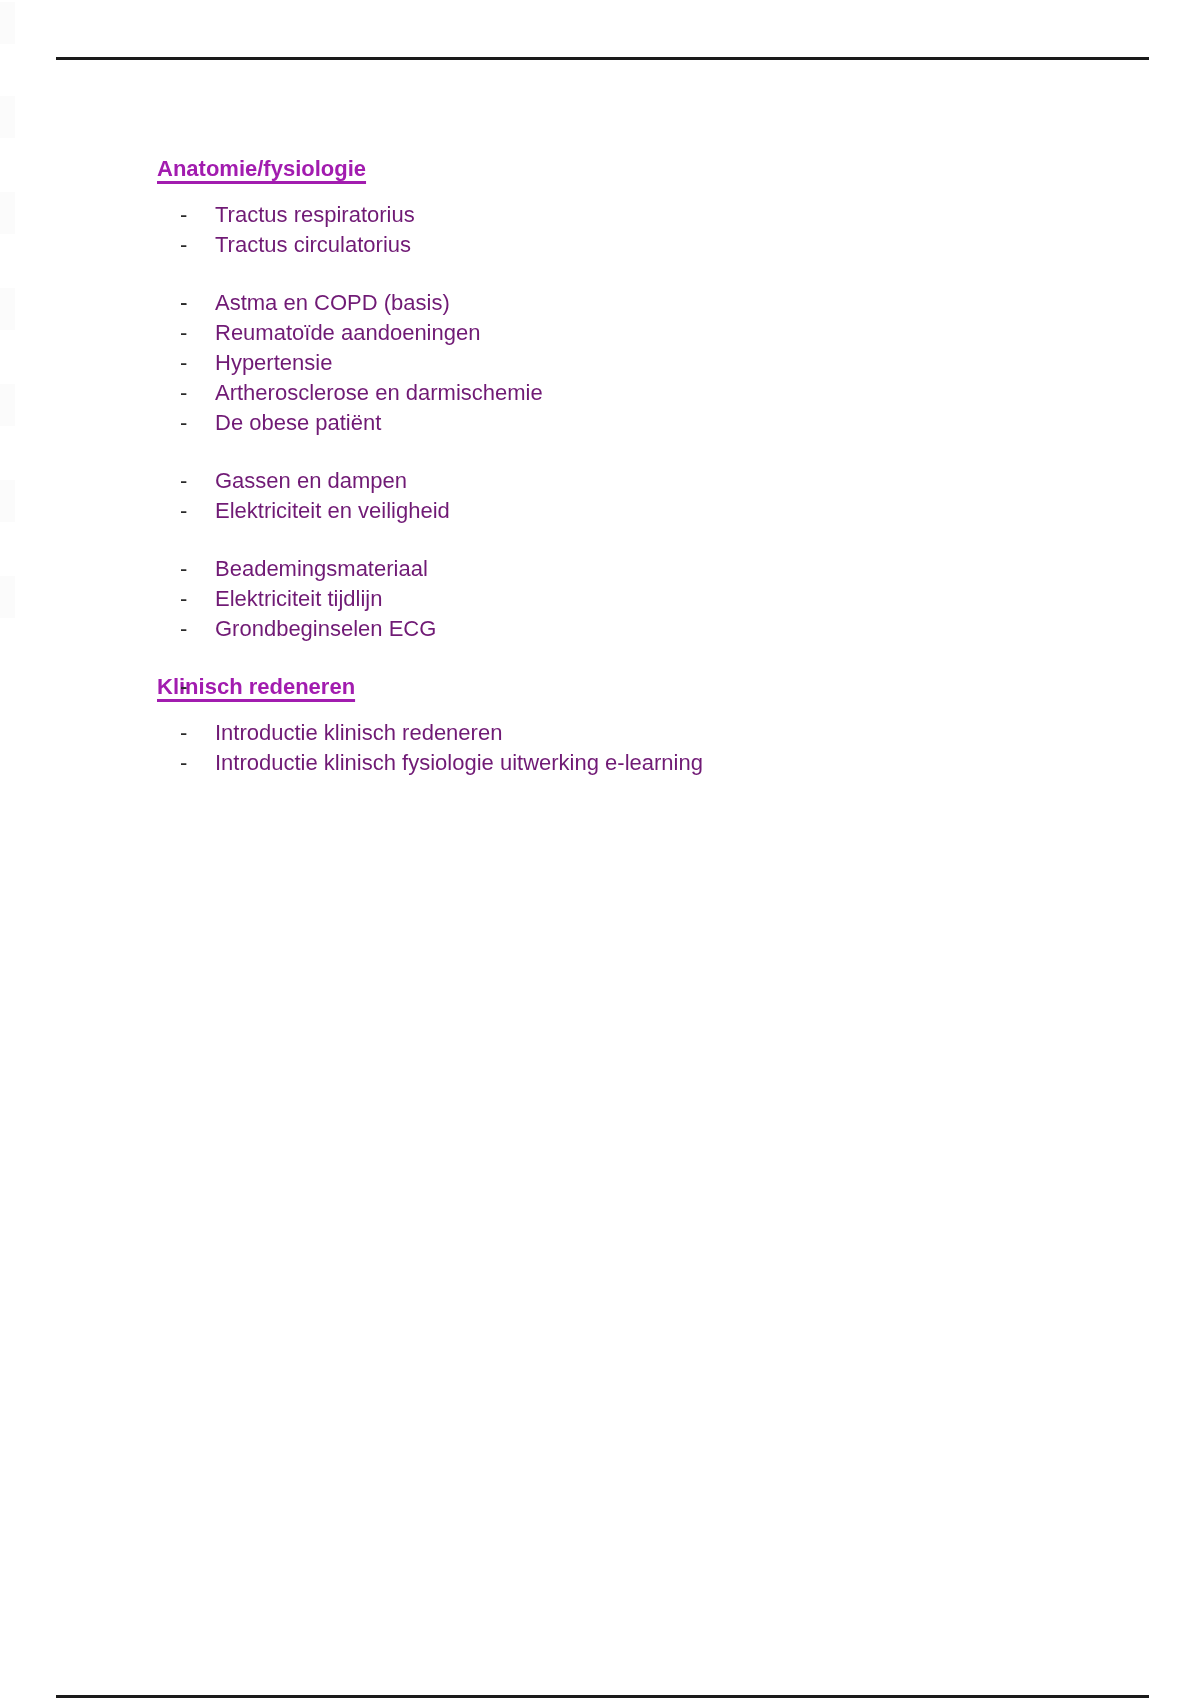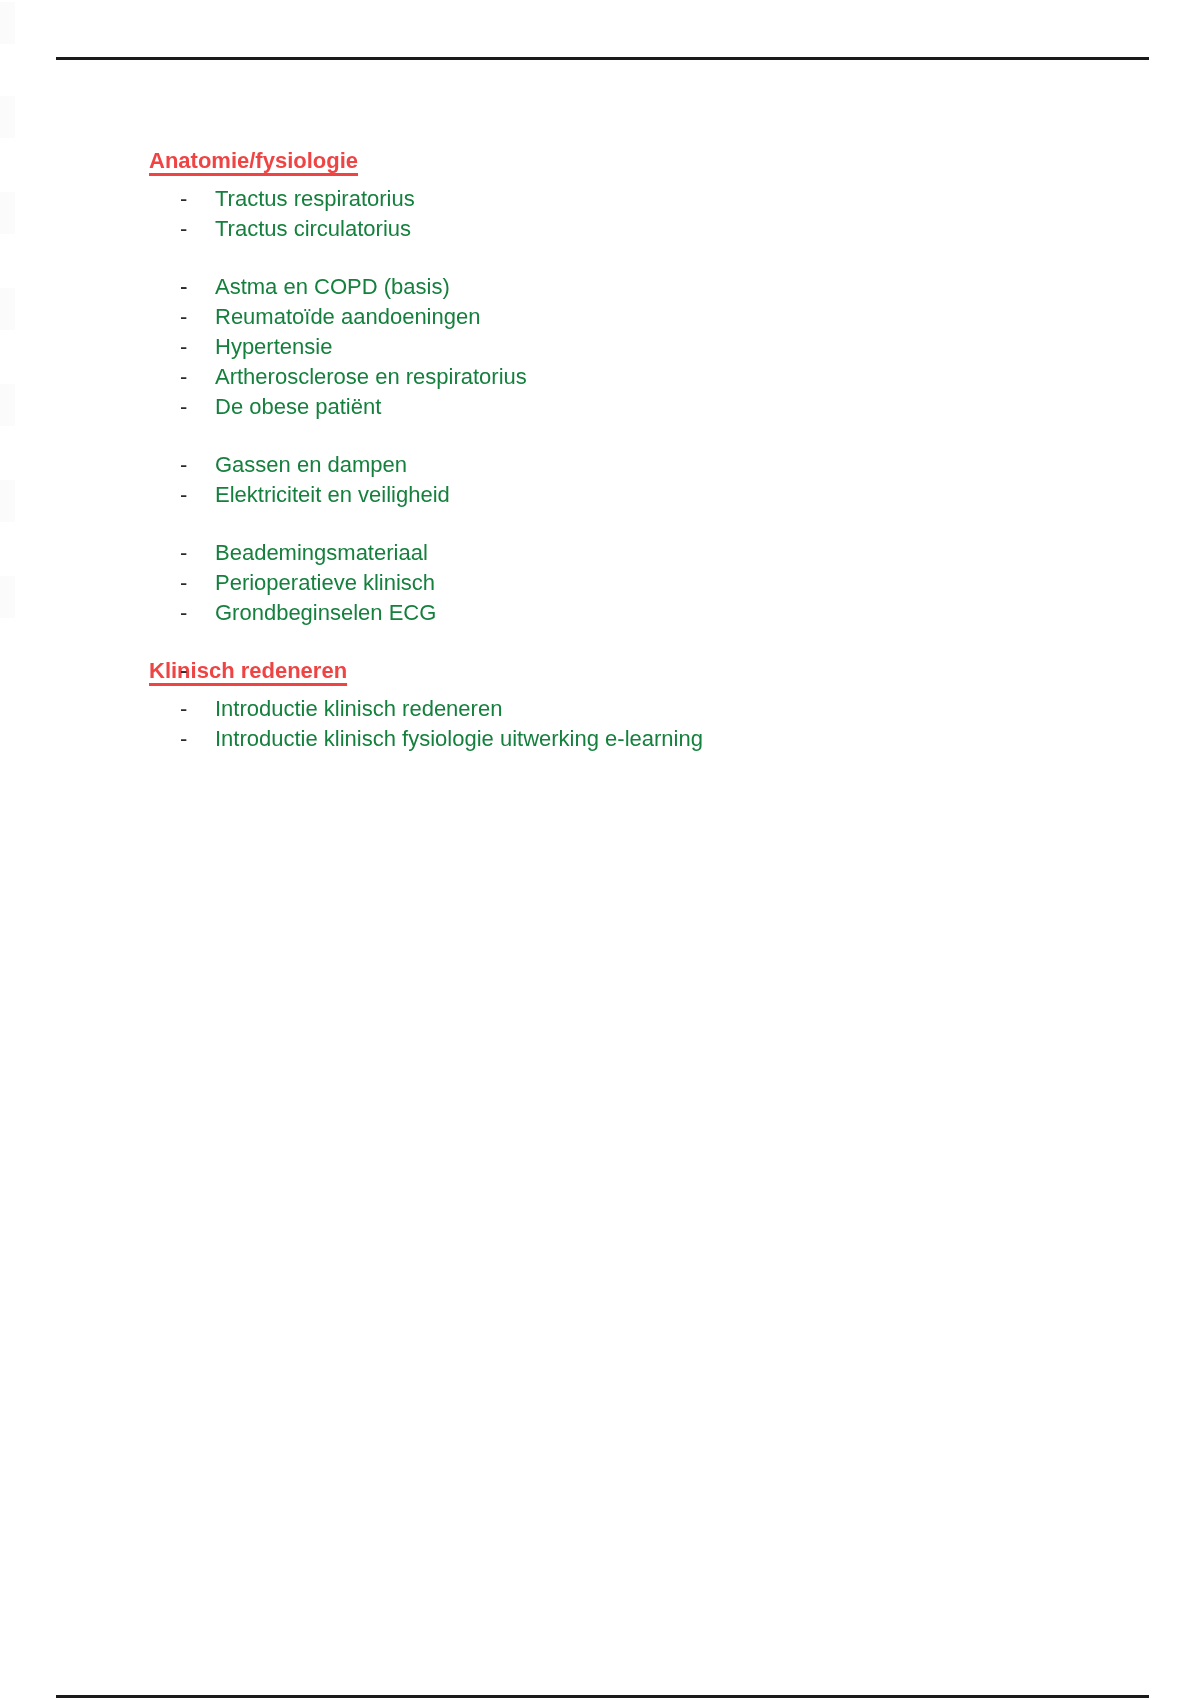--- a/index.html
+++ b/index.html
@@ -31,25 +31,25 @@
     top: 138px;
     left: 141px;
     right: 50px;
     font-size: 22px;
     line-height: 30px;
   }
   .doc-section {
     margin: 0 0 28px 0;
   }
   .section-heading {
-    margin: 8px;
+    margin: 16px;
     font-size: 22px;
     line-height: 30px;
     font-weight: 700;
-    color: #ef4444;
+    color: #a21caf;
     text-decoration: underline;
     text-decoration-thickness: 2.5px;
     text-underline-offset: 5px;
     text-decoration-skip-ink: none;
   }
   .section-list {
     margin: 0;
     padding: 0;
     list-style: none;
   }
@@ -58,21 +58,21 @@
     padding-left: 74px; 
     line-height: 30px;
   }
   .dash {
     position: absolute;
     left: 39px; 
     top: 0;
     color: #2a2a2a;
   }
   .item-text {
-    color: #15803d;
+    color: #701a75;
   }
   
   .artifact {
     position: absolute;
     left: 0;
     width: 15px;
     height: 42px;
     background: #fbfbfb;
   }
 </style>
@@ -122,21 +122,21 @@
     <span class="item-text">Reumatoïde aandoeningen</span>
   </li>
 
   <li class="list-item">
     <span class="dash">-</span>
     <span class="item-text">Hypertensie</span>
   </li>
 
   <li class="list-item">
     <span class="dash">-</span>
-    <span class="item-text">Artherosclerose en respiratorius</span>
+    <span class="item-text">Artherosclerose en darmischemie</span>
   </li>
 
   <li class="list-item">
     <span class="dash">-</span>
     <span class="item-text">De obese patiënt</span>
   </li>
 </ul>
   </section>
 
   <section class="doc-section">
@@ -155,21 +155,21 @@
 
   <section class="doc-section">
     <ul class="section-list">
   <li class="list-item">
     <span class="dash">-</span>
     <span class="item-text">Beademingsmateriaal</span>
   </li>
 
   <li class="list-item">
     <span class="dash">-</span>
-    <span class="item-text">Perioperatieve klinisch</span>
+    <span class="item-text">Elektriciteit tijdlijn</span>
   </li>
 
   <li class="list-item">
     <span class="dash">-</span>
     <span class="item-text">Grondbeginselen ECG</span>
   </li>
 </ul>
   </section>
 
   <section class="doc-section">

